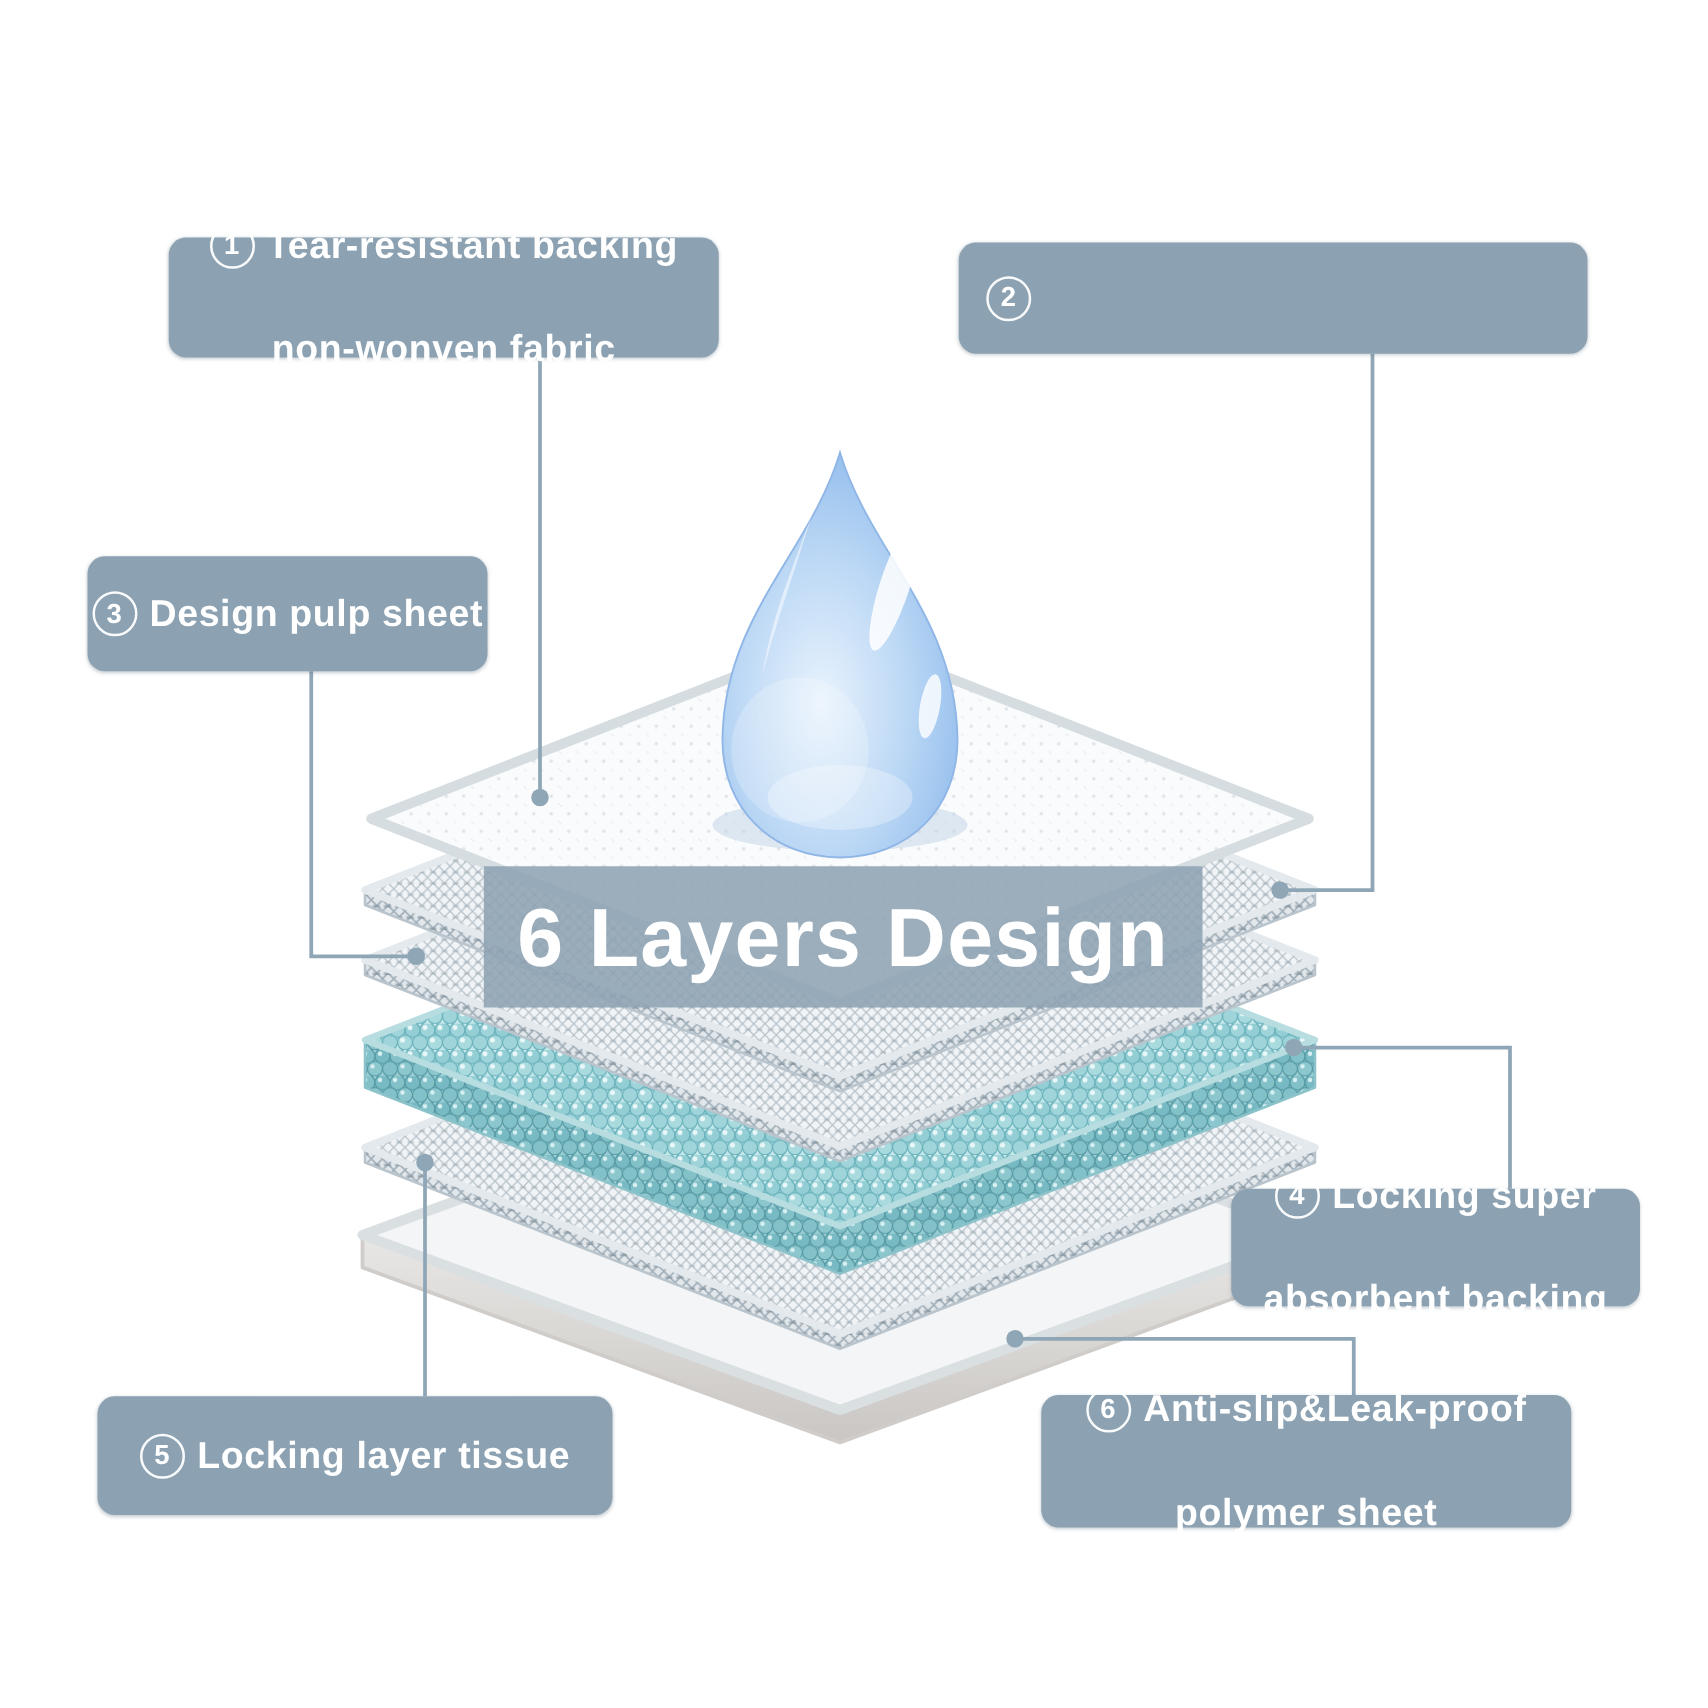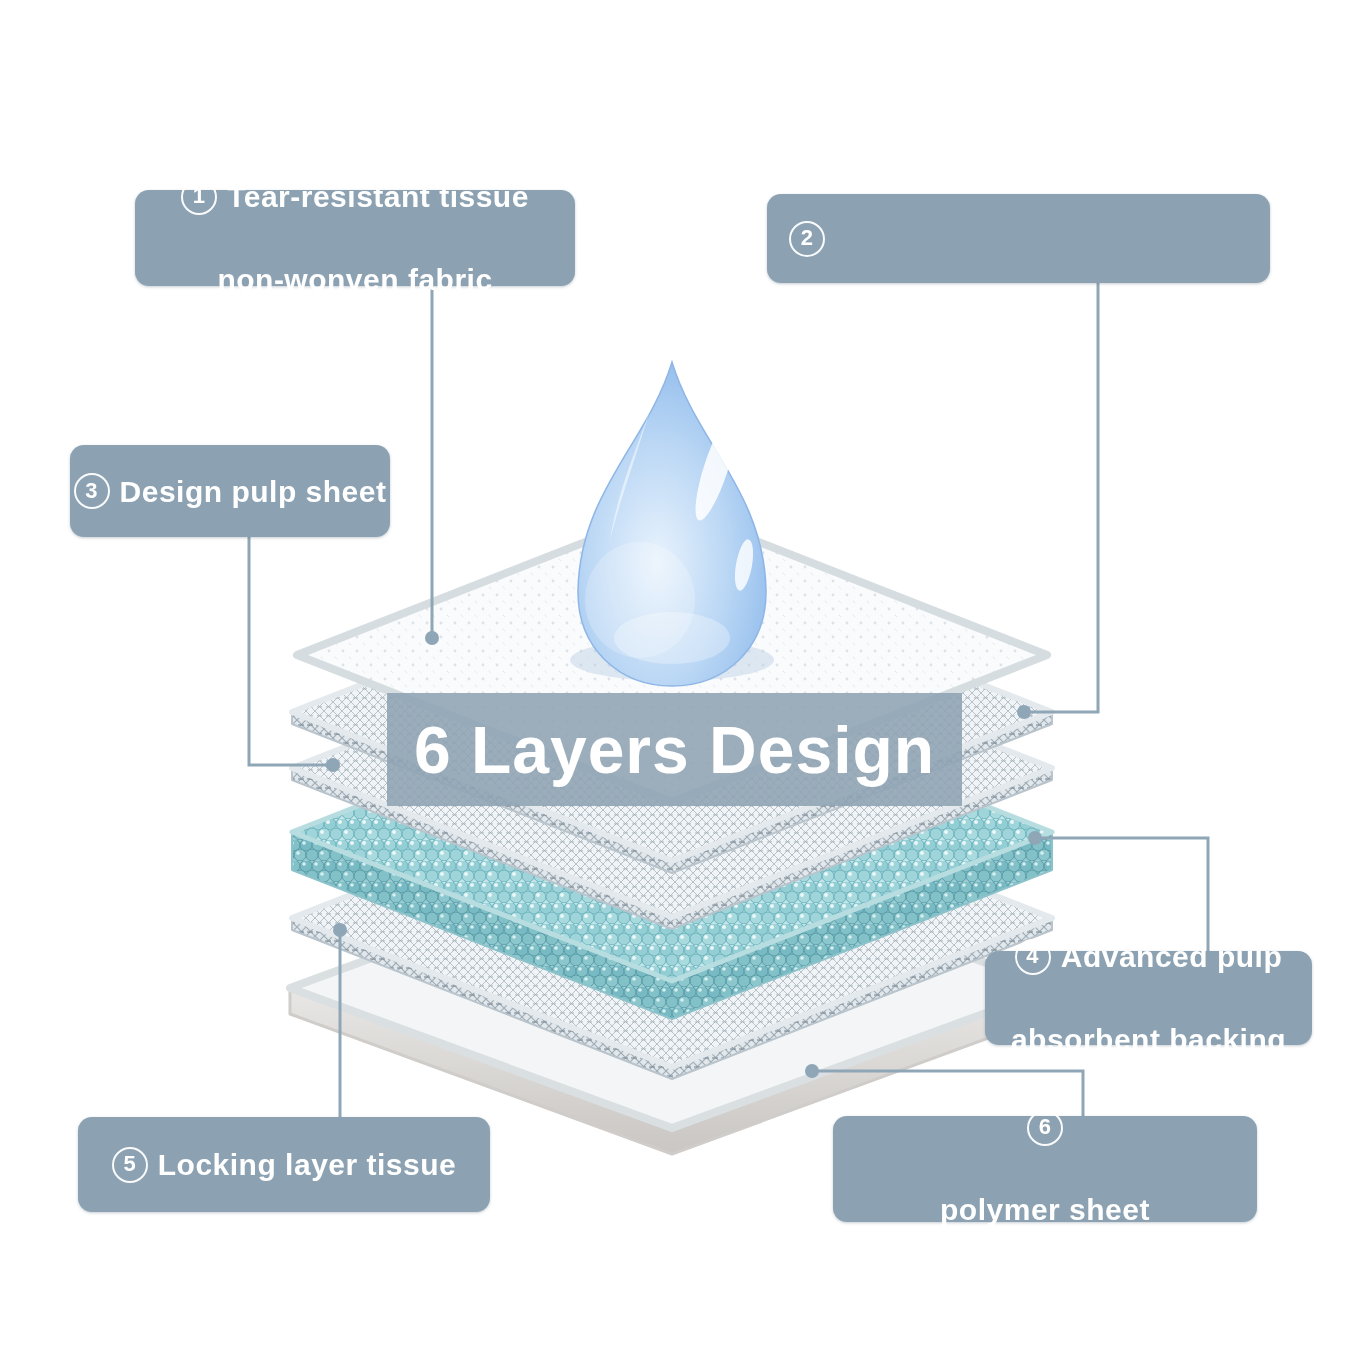--- a/index.html
+++ b/index.html
@@ -155,53 +155,54 @@
     </g>
   </svg>
 
   <div class="band">
     <div class="title">6 Layers Design</div>
   </div>
 
   <div class="label" style="left:135px;top:190px;width:440px;height:96px;">
     <div class="lrow">
       <span class="num">1</span>
-      <span>Tear-resistant tissue</span>
+      <span>Tear-resistant backing</span>
     </div>
     <div class="lrow2">non-wonven fabric</div>
   </div>
 
   <div class="label align-left" style="left:767px;top:194px;width:503px;height:89px;box-sizing:border-box;">
     <div class="lrow">
       <span class="num">2</span>
     </div>
   </div>
 
   <div class="label" style="left:70px;top:445px;width:320px;height:92px;">
     <div class="lrow">
       <span class="num">3</span>
       <span>Design pulp sheet</span>
     </div>
   </div>
 
   <div class="label" style="left:985px;top:951px;width:327px;height:94px;">
     <div class="lrow">
       <span class="num">4</span>
-      <span>Advanced pulp</span>
+      <span>Locking super</span>
     </div>
     <div class="lrow2">absorbent backing</div>
   </div>
 
   <div class="label" style="left:78px;top:1117px;width:412px;height:95px;">
     <div class="lrow">
       <span class="num">5</span>
       <span>Locking layer tissue</span>
     </div>
   </div>
 
   <div class="label" style="left:833px;top:1116px;width:424px;height:106px;">
     <div class="lrow">
       <span class="num">6</span>
+      <span>Anti-slip&amp;Leak-proof</span>
     </div>
     <div class="lrow2">polymer sheet</div>
   </div>
 
 </div>
 
 </body></html>

